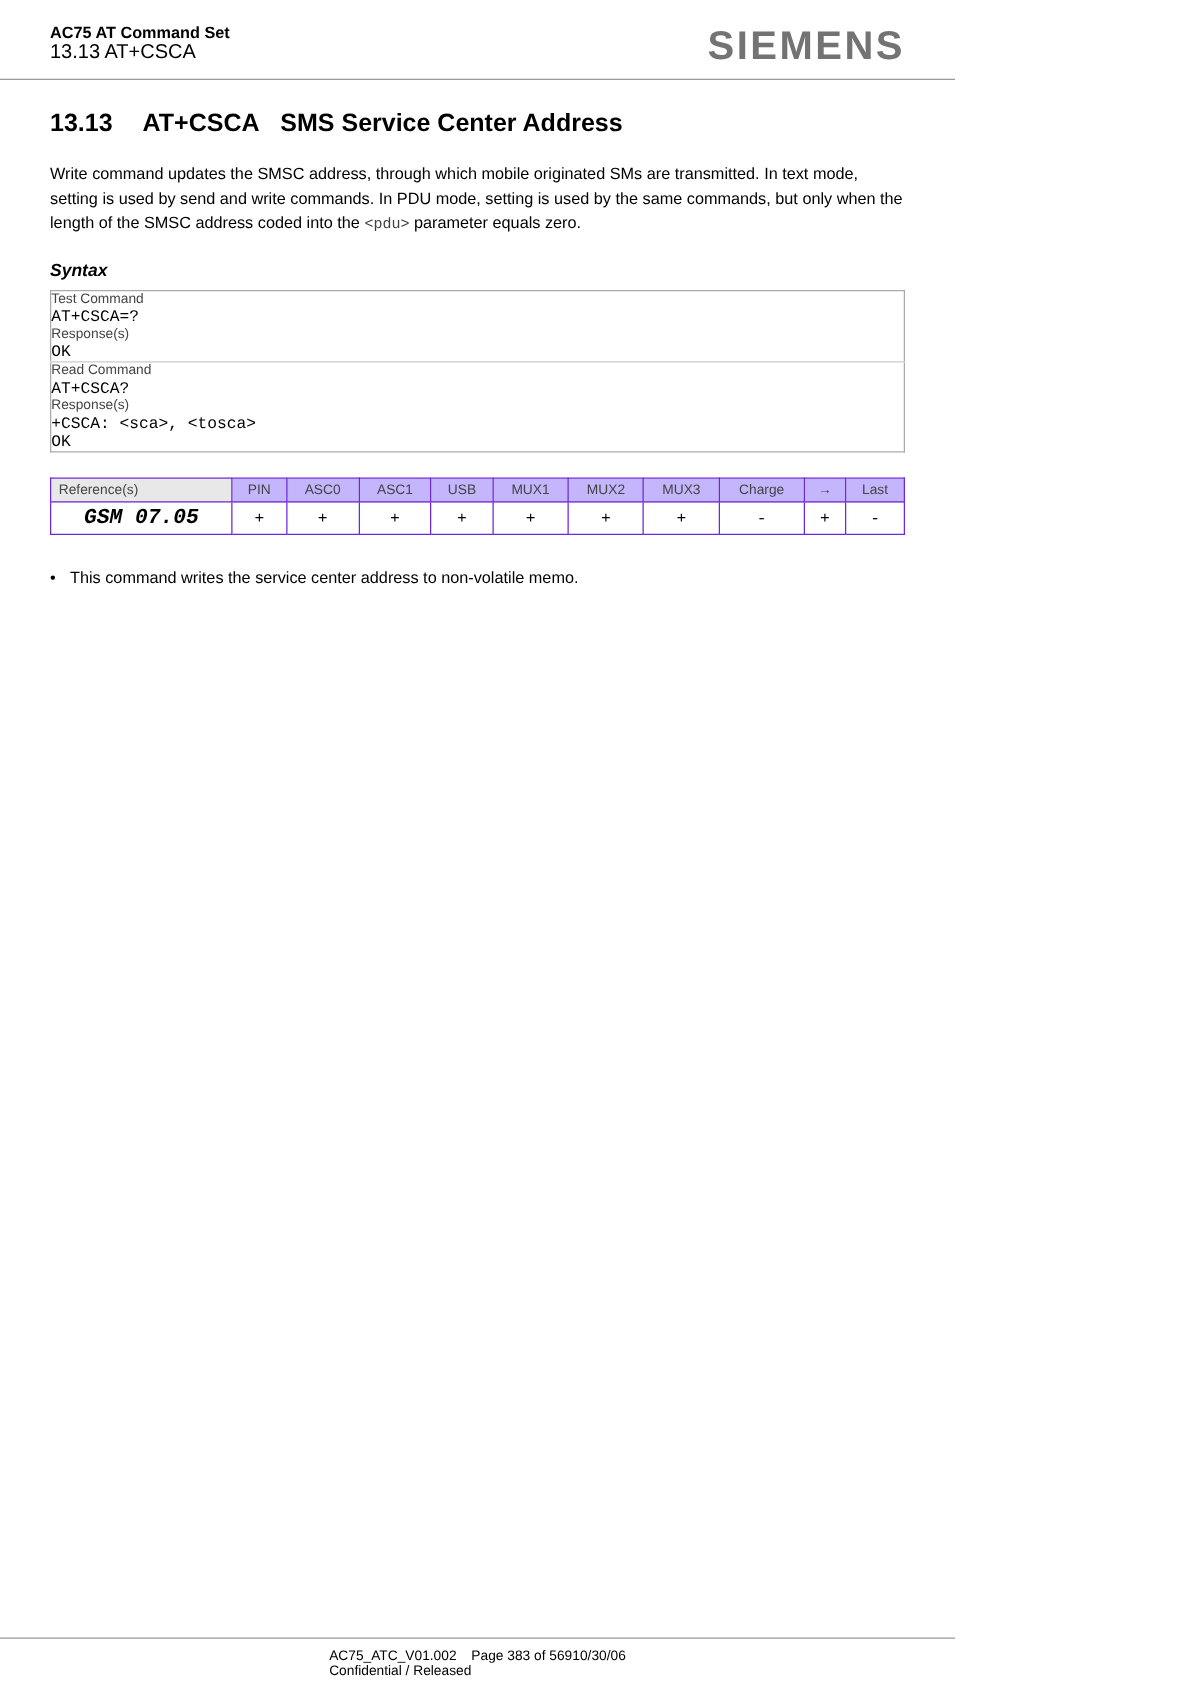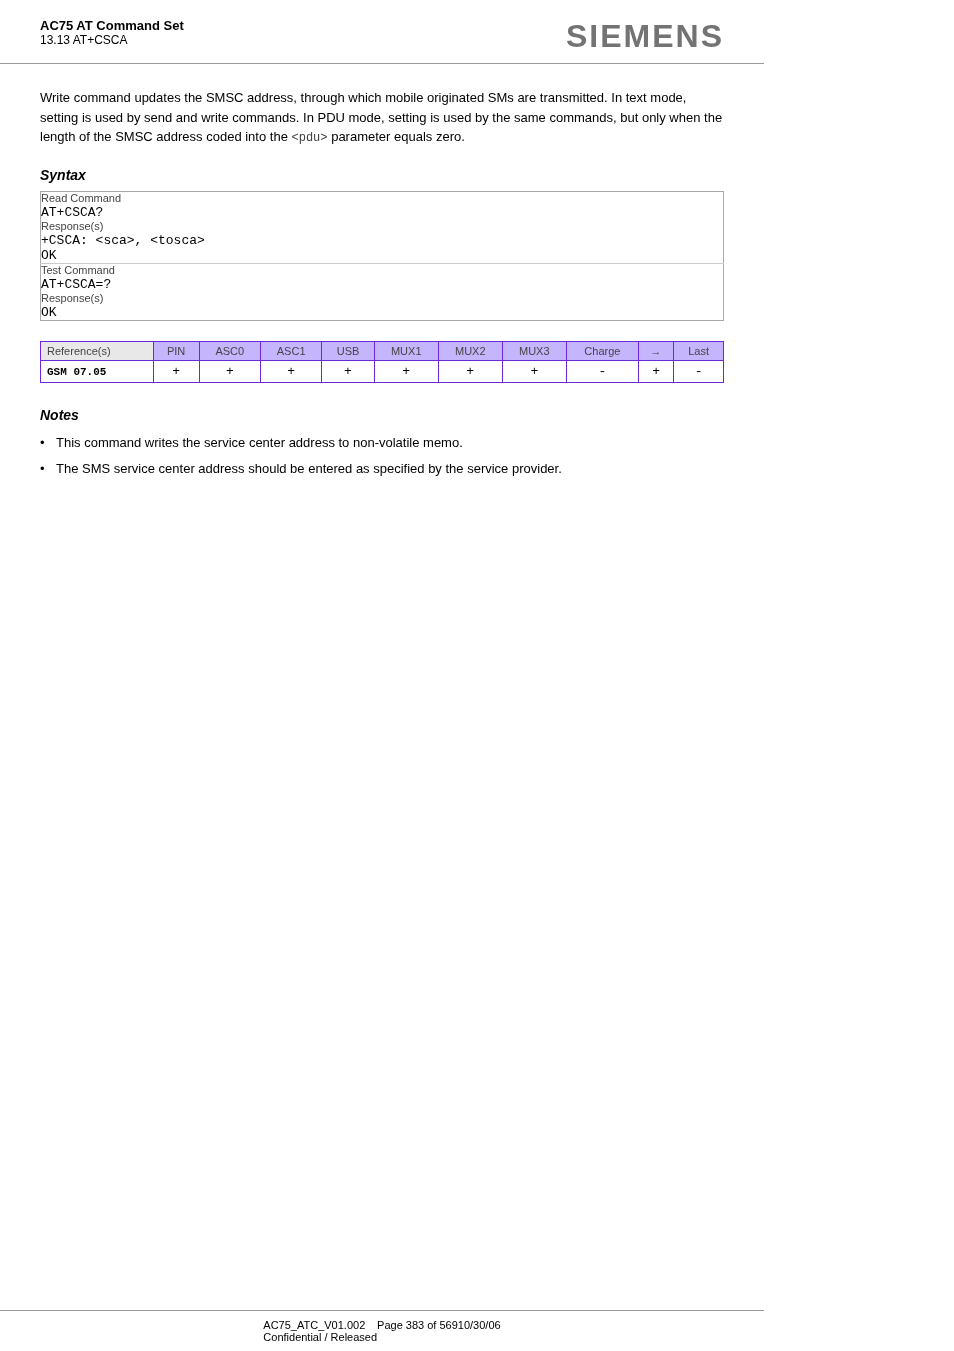--- a/index.html
+++ b/index.html
@@ -30,21 +30,21 @@
     .header-left {
       display: flex;
       flex-direction: column;
     }
     .header-title {
       font-size: 13px;
       font-weight: bold;
       color: #000;
     }
     .header-sub {
-      font-size: 12px;
+      font-size: 16px;
       color: #000;
     }
     .siemens-logo {
       font-size: 32px;
       font-weight: bold;
       letter-spacing: 2px;
       color: #737373;
     }
     
     .content {
@@ -130,24 +130,25 @@
       background: #c4b5fd;
       font-weight: normal;
       font-size: 11px;
       color: #444;
     }
     .ref-table .ref-value {
       font-size: 13px;
       font-family: 'Courier New', Courier, monospace;
     }
     .ref-table .ref-name {
-      text-align: left;
-      font-family: 'Courier New', Courier, monospace;
-      font-size: 11px;
-      font-weight: bold;
+      text-align: center;
+      font-family: 'Courier New', Courier, monospace;
+      font-size: 17px;
+      font-weight: bold;
+      font-style: italic;
     }
     .ref-table .ref-header-name {
       text-align: left;
       background: #e8e8e8;
     }
     
     .notes-heading {
       font-size: 14px;
       font-weight: bold;
       font-style: italic;
@@ -193,47 +194,50 @@
   <div class="header">
     <div class="header-left">
       <span class="header-title">AC75 AT Command Set</span>
       <span class="header-sub">13.13 AT+CSCA</span>
     </div>
     <div class="siemens-logo">SIEMENS</div>
   </div>
 
   <div class="content">
 
+    <h2 class="section-heading">
+      <span class="section-number">13.13</span><span>AT+CSCA</span>&nbsp;&nbsp;&nbsp;<span>SMS Service Center Address</span>
+    </h2>
 
     <p class="description">
       <span>Write command updates the SMSC address, through which mobile originated SMs are transmitted. In text mode, setting is used by send and write commands. In PDU mode, setting is used by the same commands, but only when the length of the SMSC address coded into the</span>
       <code>&lt;pdu&gt;</code>
       <span>parameter equals zero.</span>
     </p>
 
     <div class="syntax-heading">Syntax</div>
 
     <table class="syntax-table">
       <tbody>
+
+        <tr class="syntax-row">
+          <td class="syntax-cell">
+            <span class="cell-label">Test Command</span>
+            <span class="cell-value">AT+CSCA=?</span>
+            <span class="cell-label">Response(s)</span>
+            <span class="cell-value">OK</span>
+          </td>
+        </tr>
 
         <tr class="syntax-row">
           <td class="syntax-cell">
             <span class="cell-label">Read Command</span>
             <span class="cell-value">AT+CSCA?</span>
             <span class="cell-label">Response(s)</span>
             <span class="cell-value">+CSCA: &lt;sca&gt;, &lt;tosca&gt;</span>
-            <span class="cell-value">OK</span>
-          </td>
-        </tr>
-
-        <tr class="syntax-row">
-          <td class="syntax-cell">
-            <span class="cell-label">Test Command</span>
-            <span class="cell-value">AT+CSCA=?</span>
-            <span class="cell-label">Response(s)</span>
             <span class="cell-value">OK</span>
           </td>
         </tr>
 
       </tbody>
     </table>
 
     <table class="ref-table">
       <thead>
         <tr>
@@ -260,27 +264,23 @@
           <td class="ref-value">+</td>
           <td class="ref-value">+</td>
           <td class="ref-value">+</td>
           <td class="ref-value">-</td>
           <td class="ref-value">+</td>
           <td class="ref-value">-</td>
         </tr>
       </tbody>
     </table>
 
-    <div class="notes-heading">Notes</div>
     <ul class="notes-list">
       <li>
         <span>This command writes the service center address to non-volatile memo.</span>
-      </li>
-      <li>
-        <span>The SMS service center address should be entered as specified by the service provider.</span>
       </li>
     </ul>
 
   </div>
 
   <div class="footer">
     <div class="footer-left">
       <span>AC75_ATC_V01.002</span>
       <span>Confidential / Released</span>
     </div>

